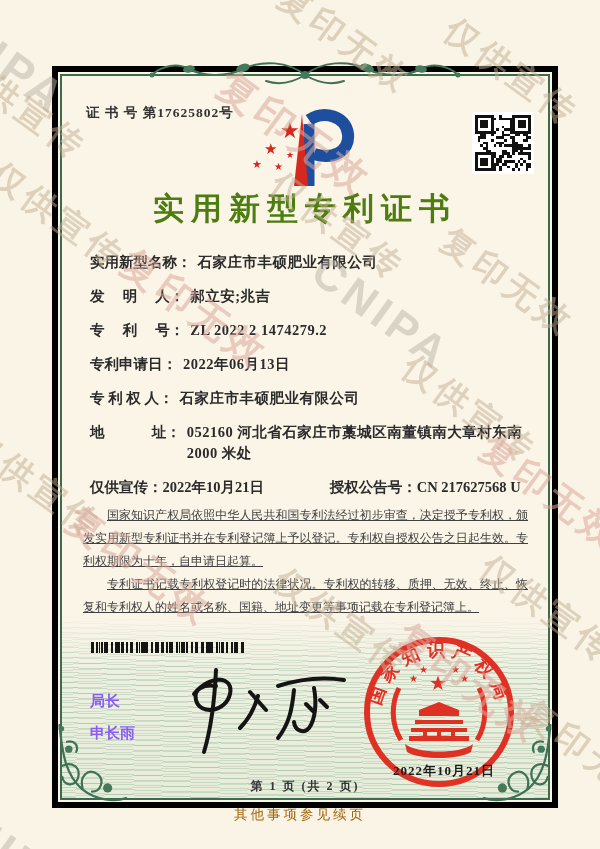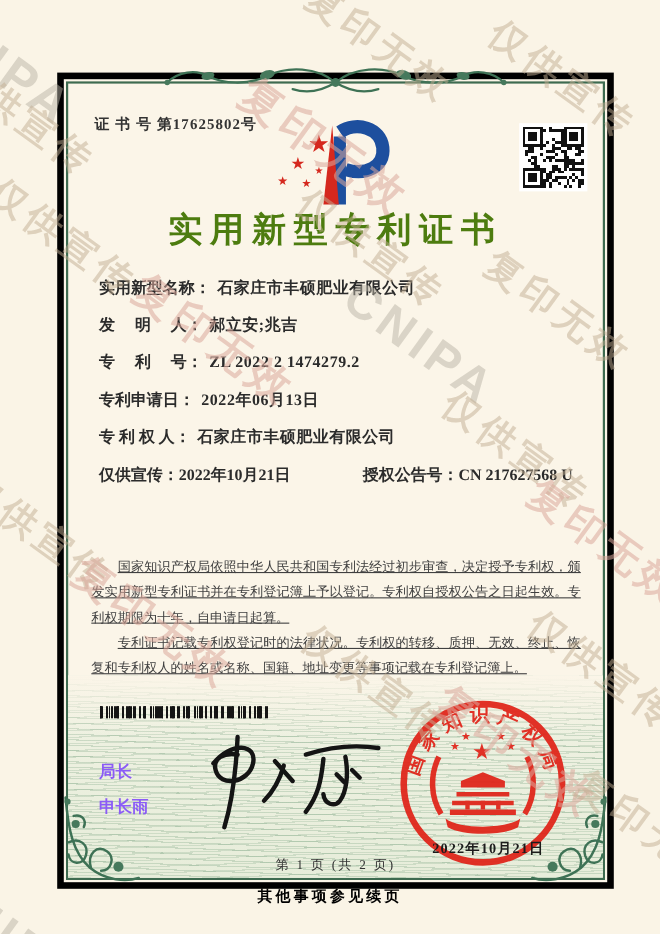--- a/index.html
+++ b/index.html
@@ -54,24 +54,24 @@
       repeating-linear-gradient(90deg,#151515 0 1px,rgba(0,0,0,0) 1px 8px),
       repeating-linear-gradient(90deg,#151515 0 3px,rgba(0,0,0,0) 3px 13px);}
   .signer{position:absolute;left:32px;top:620px;font-size:15px;font-weight:700;
     font-family:"Liberation Sans","DejaVu Sans",sans-serif;color:#8b5cf6;}
   .signer div{margin-bottom:13px;}
   .signature{position:absolute;left:108px;top:588px;}
   .seal{position:absolute;left:301px;top:560px;width:160px;height:160px;}
   .seal-date{position:absolute;left:306px;top:690px;width:160px;text-align:center;
     font-size:13px;font-weight:700;color:#1c1c1c;letter-spacing:1px;}
   .page-num{position:absolute;left:0;right:0;bottom:7px;text-align:center;
-    font-size:12px;letter-spacing:2px;color:#333;}
+    font-size:12px;letter-spacing:2px;color:#333;font-weight:bold;}
 
   .continuation{position:absolute;left:0;right:0;top:806px;text-align:center;
-    font-size:13.5px;letter-spacing:3px;color:#000000;font-weight:700;z-index:1;}
+    font-size:13.5px;letter-spacing:3px;color:#a16207;font-weight:400;z-index:1;}
 
   
   .wm{position:absolute;z-index:6;pointer-events:none;white-space:nowrap;
     font-family:"Liberation Sans","DejaVu Sans",sans-serif;font-weight:700;
     transform-origin:0 0;transform:rotate(36deg);}
   .wm.tan {color:rgba(193,173,146,.50);}
   .wm.pink{color:rgba(219,168,155,.55);}
   .wm.gray{color:rgba(185,179,166,.50);}
 </style>
 </head>
@@ -412,20 +412,24 @@
           <span class="field-value">ZL 2022 2 1474279.2</span>
         </div>
         <div class="field-row">
           <span class="field-label">专利申请日：</span>
           <span class="field-value">2022年06月13日</span>
         </div>
         <div class="field-row">
           <span class="field-label">专 利 权 人：</span>
           <span class="field-value">石家庄市丰硕肥业有限公司</span>
         </div>
+        <div class="field-row">
+          <span class="field-label">地　　　 址：</span>
+          <span class="field-value">052160 河北省石家庄市藁城区南董镇南大章村东南 2000 米处</span>
+        </div>
         <div class="grant-row">
           <span class="grant-left">仅供宣传：2022年10月21日</span>
           <span class="grant-right">授权公告号：CN 217627568 U</span>
         </div>
       </div>
 
     <div class="legal" id="legal">
         <p>国家知识产权局依照中华人民共和国专利法经过初步审查，决定授予专利权，颁发实用新型专利证书并在专利登记簿上予以登记。专利权自授权公告之日起生效。专利权期限为十年，自申请日起算。</p>
         <p>专利证书记载专利权登记时的法律状况。专利权的转移、质押、无效、终止、恢复和专利权人的姓名或名称、国籍、地址变更等事项记载在专利登记簿上。</p>
       </div>

